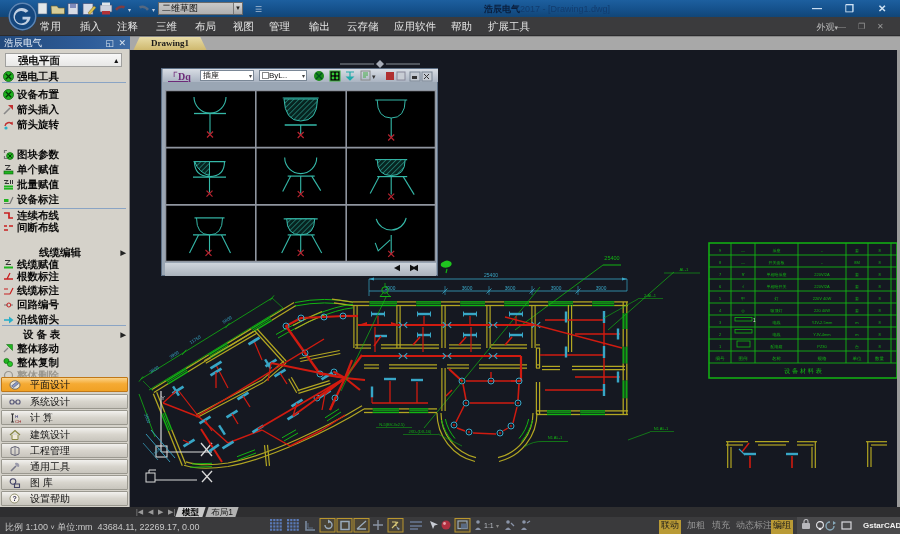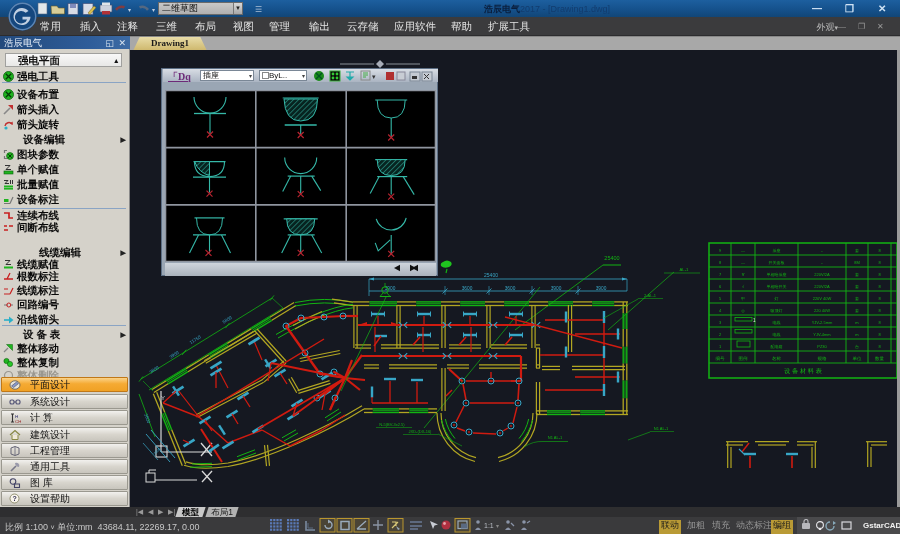--- a/index.html
+++ b/index.html
@@ -194,24 +194,20 @@
         </svg>
         <span class="tx">箭头插入</span>
       </div>
     <div class="lpitem" style="top:81px;">
         <svg class="ic" viewBox="0 0 11 11">
           <path d="M2 7 a4 4 0 0 1 7 -2" fill="none" stroke="#c03030" stroke-width="1.4"></path>
           <path d="M9.6 2.6 l0.3 3.4 -3.1 -1.4z" fill="#c03030"></path>
           <circle cx="3" cy="9" r="1.6" fill="#2ab0c8"></circle>
         </svg>
         <span class="tx">箭头旋转</span>
-      </div>
-    <div class="lpitem" style="top:96px;">
-        <span class="tx" style="left:23px;">设备编辑</span>
-        <span class="arr">▶</span>
       </div>
     <div class="lpitem" style="top:111px;">
         <svg class="ic" viewBox="0 0 11 11">
           <path d="M1.5 4 v-2.5 h2.5 M1.5 7 v2.5 h2.5" fill="none" stroke="#777" stroke-width="1.2"></path>
           <circle cx="7" cy="7" r="3.4" fill="#1fb41f" stroke="#0a600a" stroke-width="0.7"></circle>
           <path d="M5.2 5.2 l3.6 3.6 M8.8 5.2 l-3.6 3.6" stroke="#053a05" stroke-width="1"></path>
         </svg>
         <span class="tx">图块参数</span>
       </div>
     <div class="lpitem" style="top:126px;">

